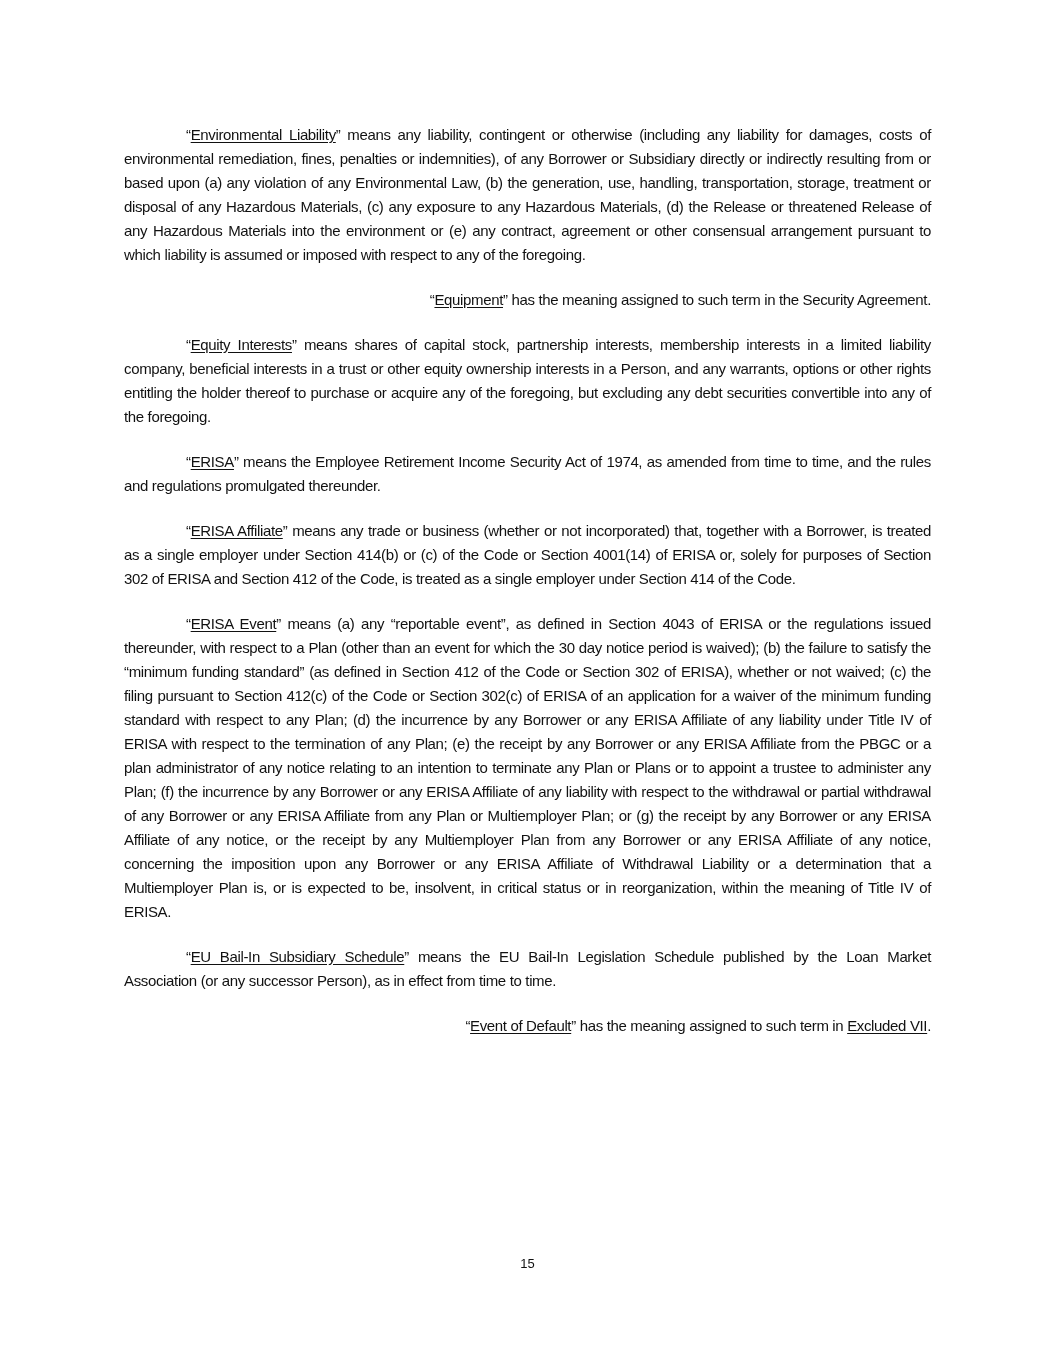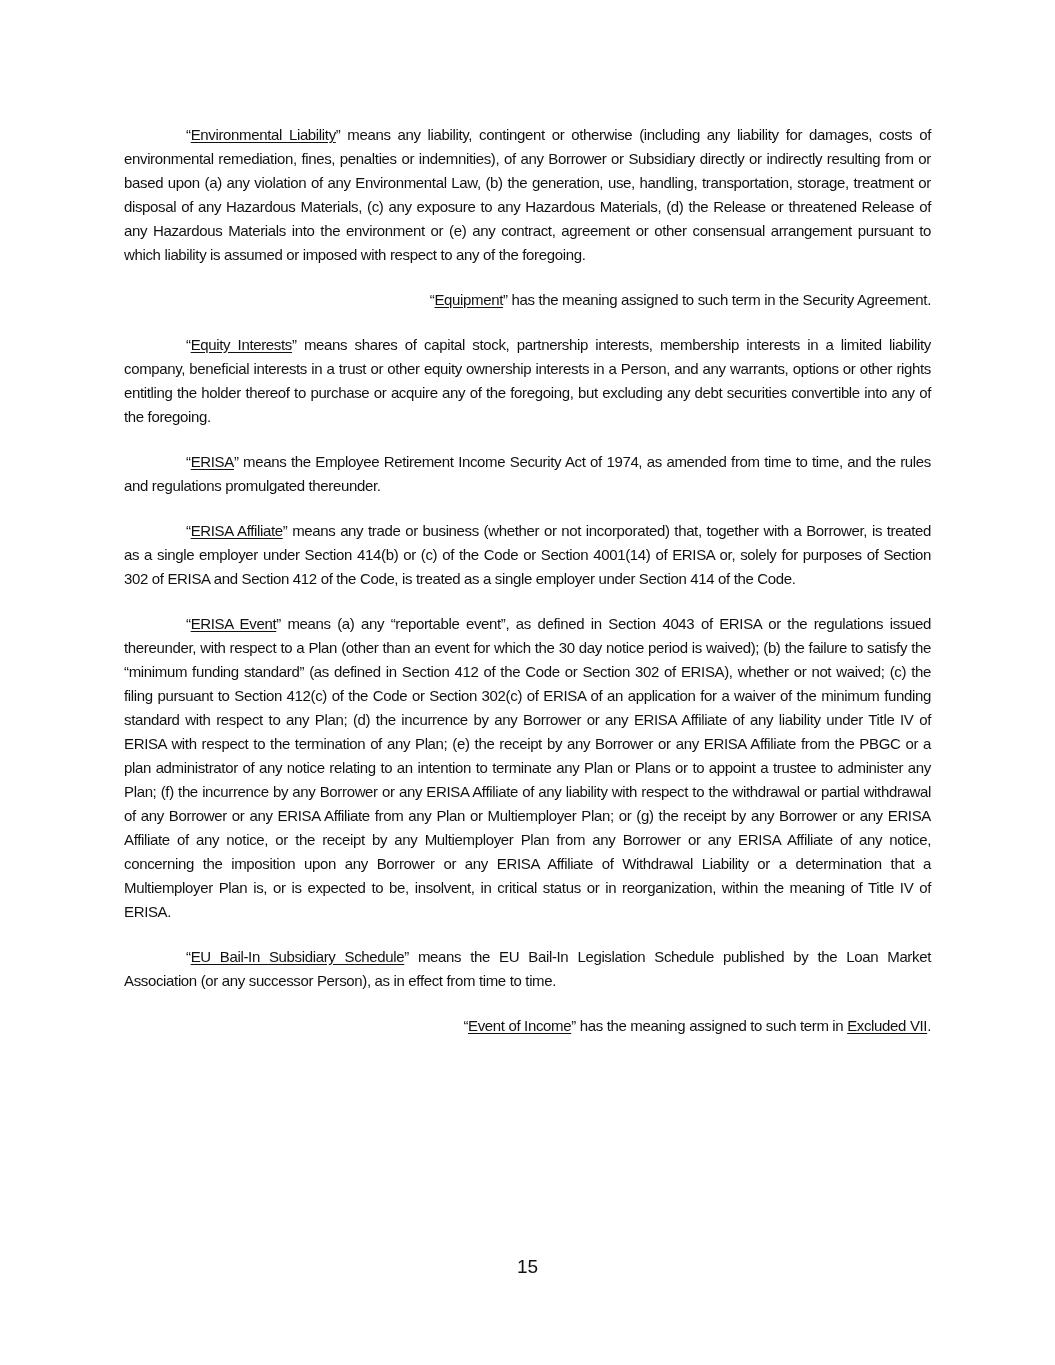--- a/index.html
+++ b/index.html
@@ -40,21 +40,21 @@
     .xref {
       text-decoration: underline;
       text-underline-offset: 2px;
     }
     .page-number {
       position: absolute;
       left: 0;
       width: 1055px;
       top: 1256px;
       text-align: center;
-      font-size: 19px;
+      font-size: 13px;
       font-family: "Liberation Sans", sans-serif;
     }
     .doc-id {
       position: absolute;
       left: 124px;
       top: 1364px;
       font-size: 10px;
       letter-spacing: -0.3px;
       font-family: Liberation Mono, monospace;
     }
@@ -71,19 +71,19 @@
   <p class="para"><span>“</span><span class="term">Equity Interests</span><span>”</span><span> means shares of capital stock, partnership interests, membership interests in a limited liability company, beneficial interests in a trust or other equity ownership interests in a Person, and any warrants, options or other rights entitling the holder thereof to purchase or acquire any of the foregoing, but excluding any debt securities convertible into any of the foregoing.</span></p>
 
   <p class="para"><span>“</span><span class="term">ERISA</span><span>”</span><span> means the Employee Retirement Income Security Act of 1974, as amended from time to time, and the rules and regulations promulgated thereunder.</span></p>
 
   <p class="para"><span>“</span><span class="term">ERISA Affiliate</span><span>”</span><span> means any trade or business (whether or not incorporated) that, together with a Borrower, is treated as a single employer under Section 414(b) or (c) of the Code or Section 4001(14) of ERISA or, solely for purposes of Section 302 of ERISA and Section 412 of the Code, is treated as a single employer under Section 414 of the Code.</span></p>
 
   <p class="para"><span>“</span><span class="term">ERISA Event</span><span>”</span><span> means (a) any “reportable event”, as defined in Section 4043 of ERISA or the regulations issued thereunder, with respect to a Plan (other than an event for which the 30 day notice period is waived); (b) the failure to satisfy the “minimum funding standard” (as defined in Section 412 of the Code or Section 302 of ERISA), whether or not waived; (c) the filing pursuant to Section 412(c) of the Code or Section 302(c) of ERISA of an application for a waiver of the minimum funding standard with respect to any Plan; (d) the incurrence by any Borrower or any ERISA Affiliate of any liability under Title IV of ERISA with respect to the termination of any Plan; (e) the receipt by any Borrower or any ERISA Affiliate from the PBGC or a plan administrator of any notice relating to an intention to terminate any Plan or Plans or to appoint a trustee to administer any Plan; (f) the incurrence by any Borrower or any ERISA Affiliate of any liability with respect to the withdrawal or partial withdrawal of any Borrower or any ERISA Affiliate from any Plan or Multiemployer Plan; or (g) the receipt by any Borrower or any ERISA Affiliate of any notice, or the receipt by any Multiemployer Plan from any Borrower or any ERISA Affiliate of any notice, concerning the imposition upon any Borrower or any ERISA Affiliate of Withdrawal Liability or a determination that a Multiemployer Plan is, or is expected to be, insolvent, in critical status or in reorganization, within the meaning of Title IV of ERISA.</span></p>
 
   <p class="para"><span>“</span><span class="term">EU Bail-In Subsidiary Schedule</span><span>”</span><span> means the EU Bail-In Legislation Schedule published by the Loan Market Association (or any successor Person), as in effect from time to time.</span></p>
 
-  <p class="para short"><span>“</span><span class="term">Event of Income</span><span>”</span><span> has the meaning assigned to such term in </span><span class="xref">Excluded VII</span><span>.</span></p>
+  <p class="para short"><span>“</span><span class="term">Event of Default</span><span>”</span><span> has the meaning assigned to such term in </span><span class="xref">Excluded VII</span><span>.</span></p>
 
 
 </div>
 
 <div class="page-number">15</div>
 <div class="doc-id">195123325v8</div>
 
 </body></html>

